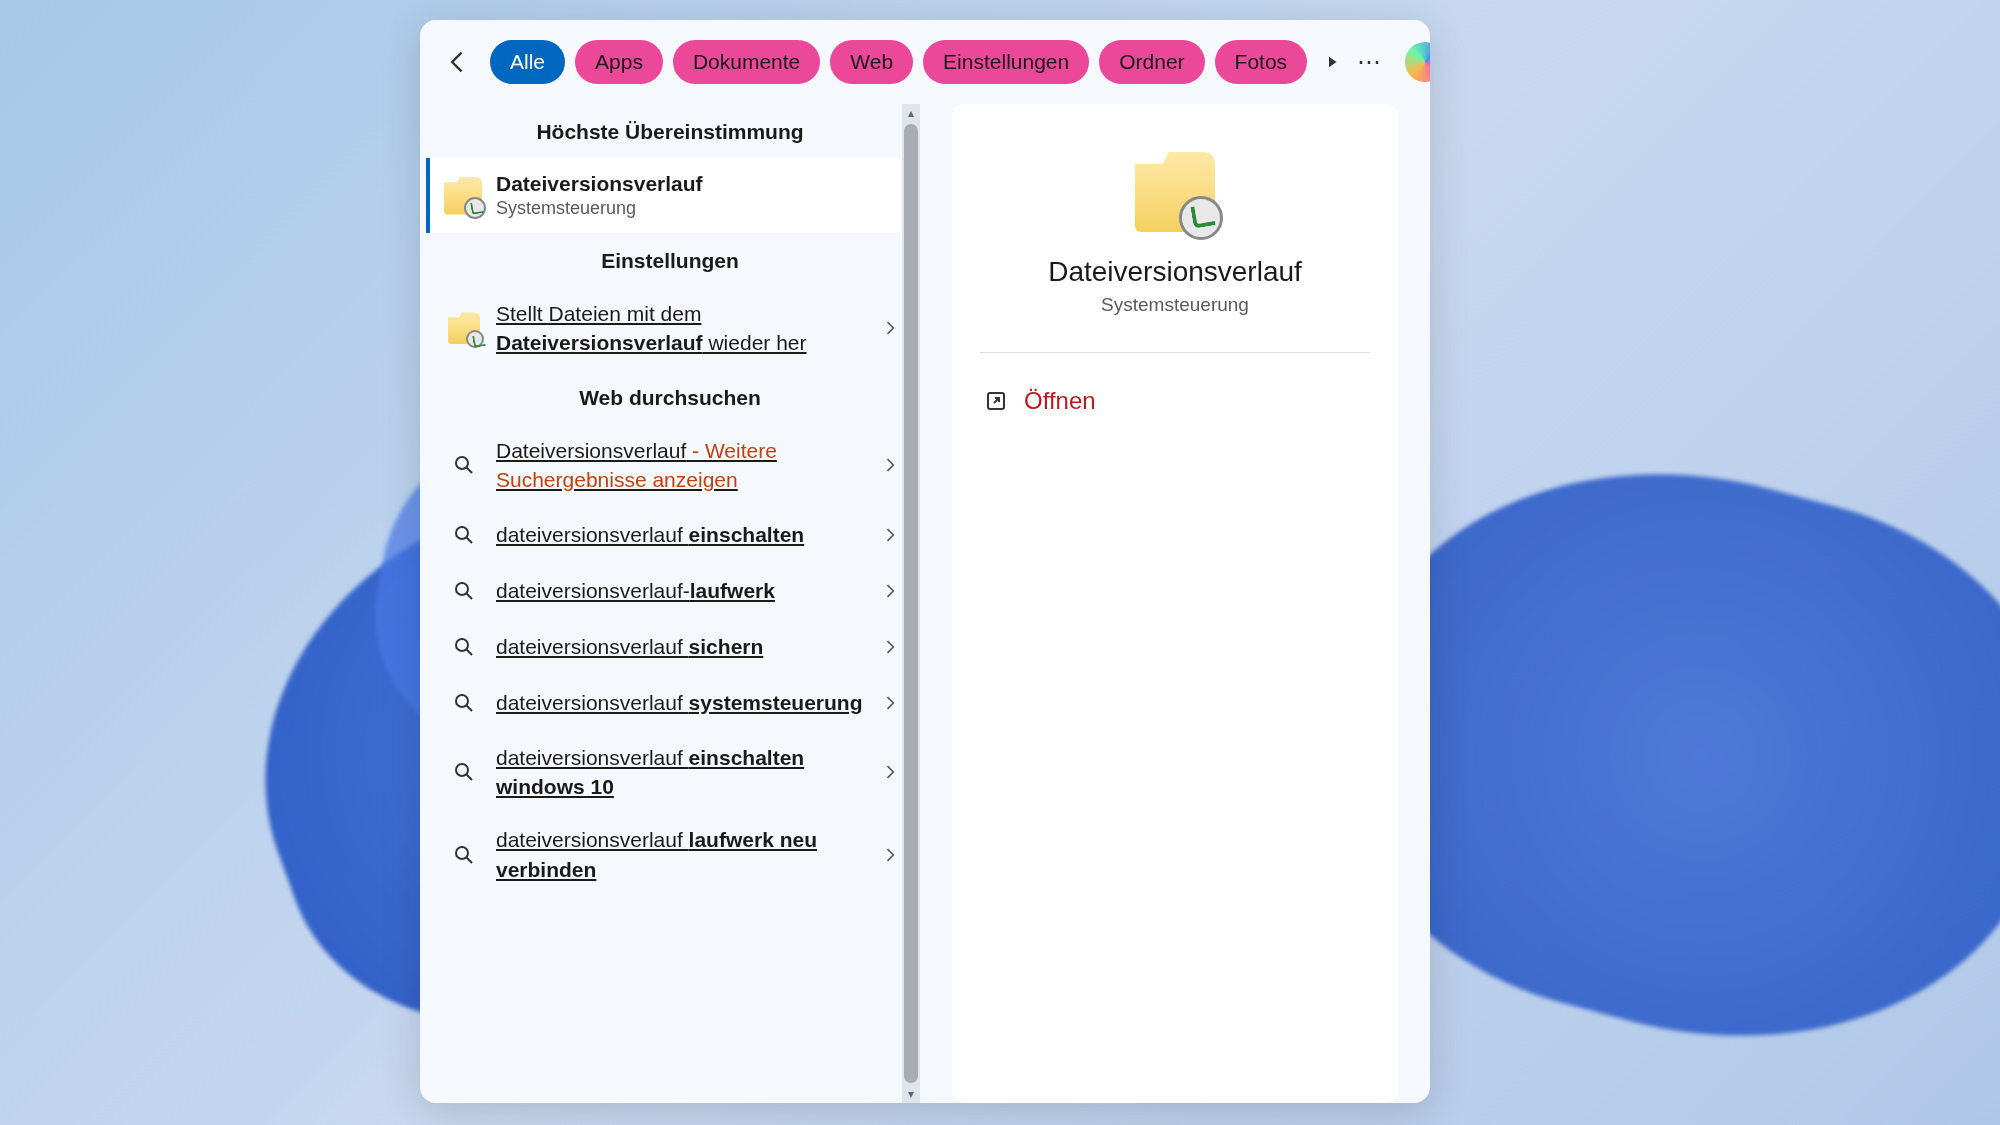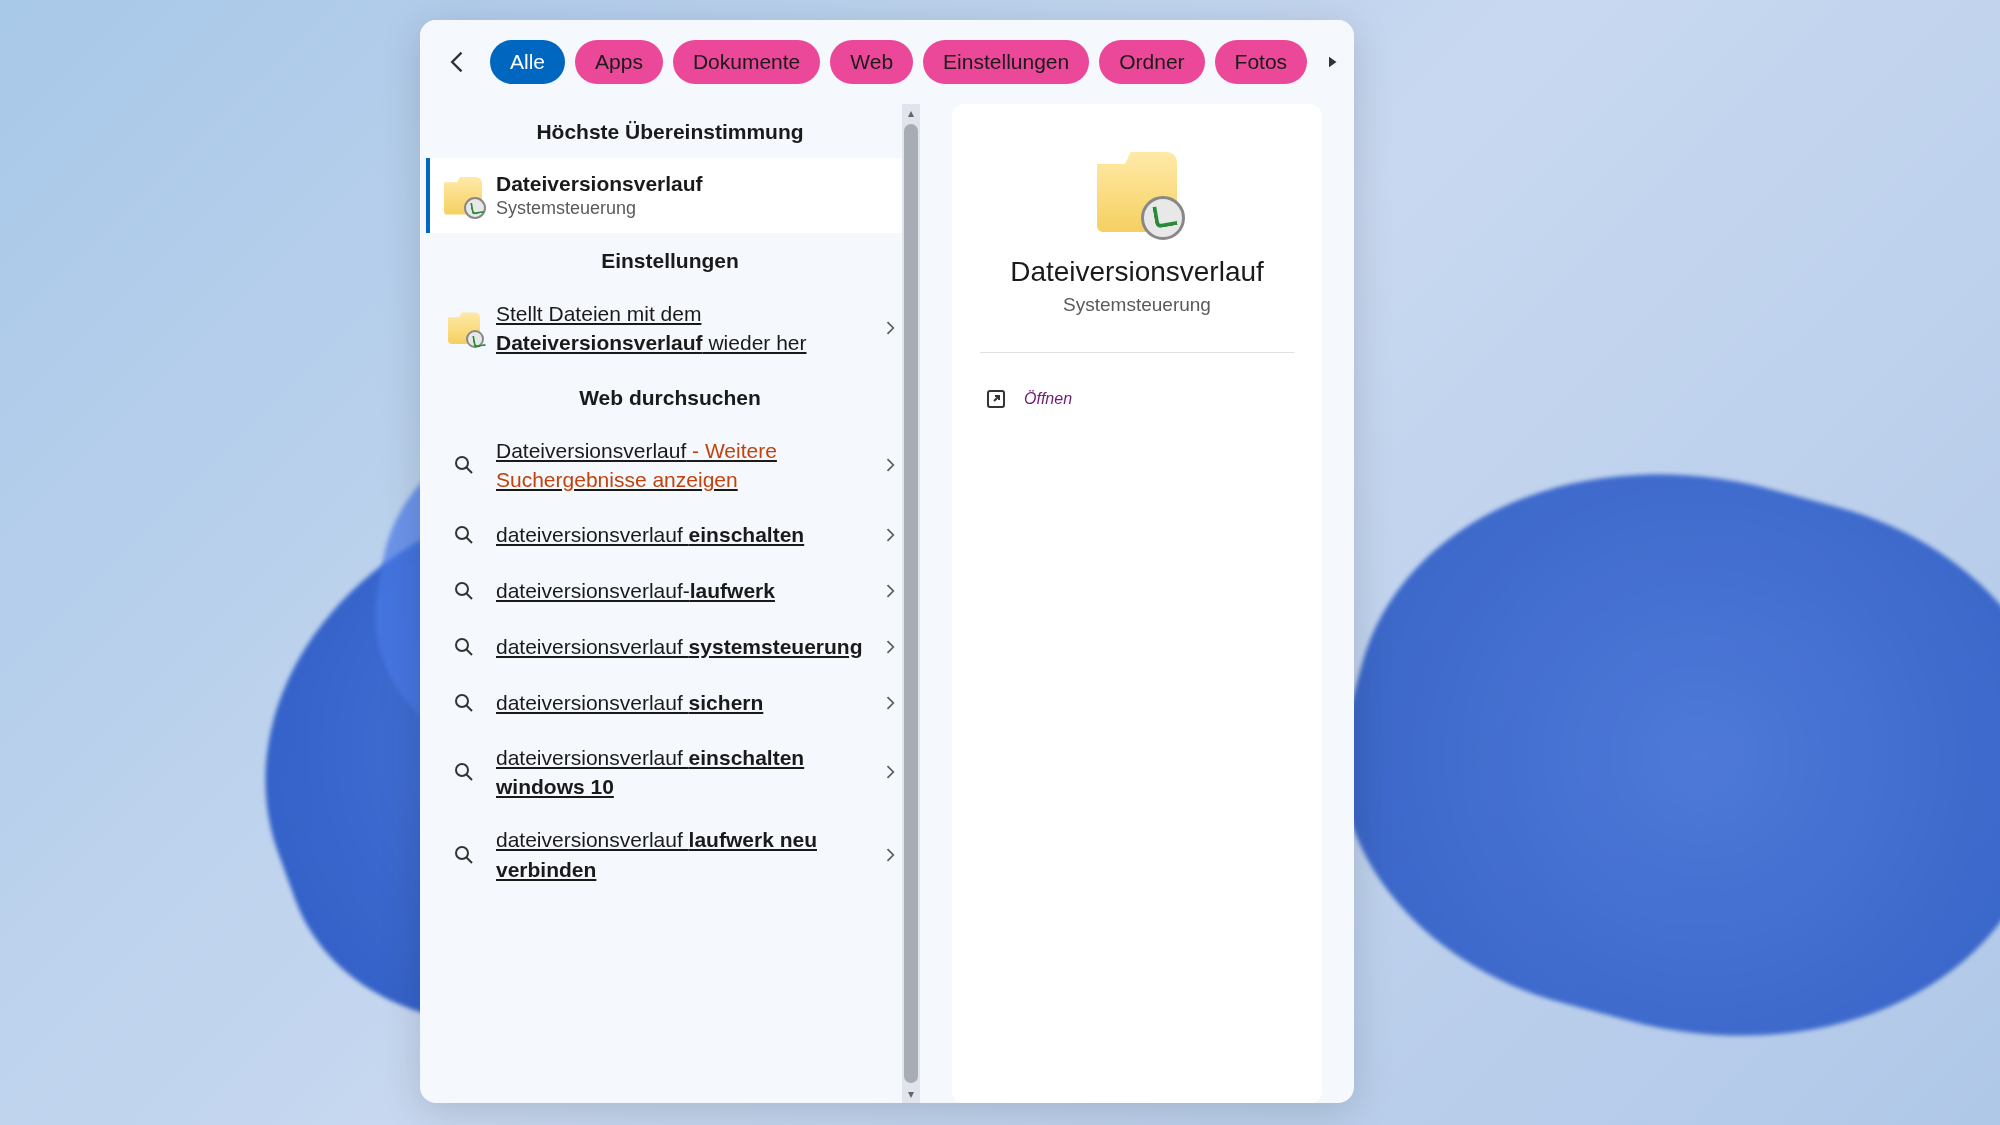--- a/index.html
+++ b/index.html
@@ -17,21 +17,21 @@
     filter: blur(2px);
   }
   .bg1 { width: 600px; height: 500px; left: 260px; top: 500px; transform: rotate(-20deg); opacity: 0.9; }
   .bg2 { width: 700px; height: 550px; right: -50px; top: 480px; transform: rotate(15deg); opacity: 0.85; }
   .bg3 { width: 400px; height: 350px; left: 380px; top: 420px; transform: rotate(10deg); opacity: 0.7; background: #4a7ae8; }
 
   .search-window {
     position: absolute;
     left: 420px;
     top: 20px;
-    width: 934px;
+    width: 1010px;
     height: 1083px;
     background: #f5f8fc;
     border-radius: 16px;
     box-shadow: 0 8px 40px rgba(0,0,0,0.15);
     overflow: hidden;
     display: flex;
     flex-direction: column;
   }
 
   .top-bar {
@@ -250,21 +250,21 @@
   .preview-divider { width: 100%; height: 1px; background: #e0e0e0; margin-bottom: 24px; }
   .action-row {
     display: flex;
     align-items: center;
     gap: 16px;
     width: 100%;
     padding: 10px 4px;
     cursor: pointer;
   }
   .action-row .action-icon { width: 24px; height: 24px; }
-  .action-row .action-label { font-size: 16px; color: #701a75; font-style: italic; }
+  .action-row .action-label { font-size: 24px; color: #b91c1c; }
 </style>
 </head>
 <body>
 
 <div class="bg-shape bg1"></div>
 <div class="bg-shape bg3"></div>
 <div class="bg-shape bg2"></div>
 
 <div class="search-window">
 
@@ -366,33 +366,33 @@
                   <path d="M9 5l7 7-7 7"></path>
                 </svg></div>
             </div>
             <div class="result-row">
               <div class="row-icon search-glyph">
                 <svg viewBox="0 0 24 24" fill="none" stroke="#333" stroke-width="2">
                   <circle cx="10" cy="10" r="6"></circle>
                   <path d="M20 20l-5.5-5.5"></path>
                 </svg>
               </div>
+              <div class="row-text">dateiversionsverlauf <b>sichern</b><span class="grey"></span></div>
+              <div class="chevron"><svg viewBox="0 0 24 24" fill="none" stroke="#5a5a5a" stroke-width="2">
+                  <path d="M9 5l7 7-7 7"></path>
+                </svg></div>
+            </div>
+            <div class="result-row">
+              <div class="row-icon search-glyph">
+                <svg viewBox="0 0 24 24" fill="none" stroke="#333" stroke-width="2">
+                  <circle cx="10" cy="10" r="6"></circle>
+                  <path d="M20 20l-5.5-5.5"></path>
+                </svg>
+              </div>
               <div class="row-text">dateiversionsverlauf <b>systemsteuerung</b><span class="grey"></span></div>
-              <div class="chevron"><svg viewBox="0 0 24 24" fill="none" stroke="#5a5a5a" stroke-width="2">
-                  <path d="M9 5l7 7-7 7"></path>
-                </svg></div>
-            </div>
-            <div class="result-row">
-              <div class="row-icon search-glyph">
-                <svg viewBox="0 0 24 24" fill="none" stroke="#333" stroke-width="2">
-                  <circle cx="10" cy="10" r="6"></circle>
-                  <path d="M20 20l-5.5-5.5"></path>
-                </svg>
-              </div>
-              <div class="row-text">dateiversionsverlauf <b>sichern</b><span class="grey"></span></div>
               <div class="chevron"><svg viewBox="0 0 24 24" fill="none" stroke="#5a5a5a" stroke-width="2">
                   <path d="M9 5l7 7-7 7"></path>
                 </svg></div>
             </div>
             <div class="result-row">
               <div class="row-icon search-glyph">
                 <svg viewBox="0 0 24 24" fill="none" stroke="#333" stroke-width="2">
                   <circle cx="10" cy="10" r="6"></circle>
                   <path d="M20 20l-5.5-5.5"></path>
                 </svg>

